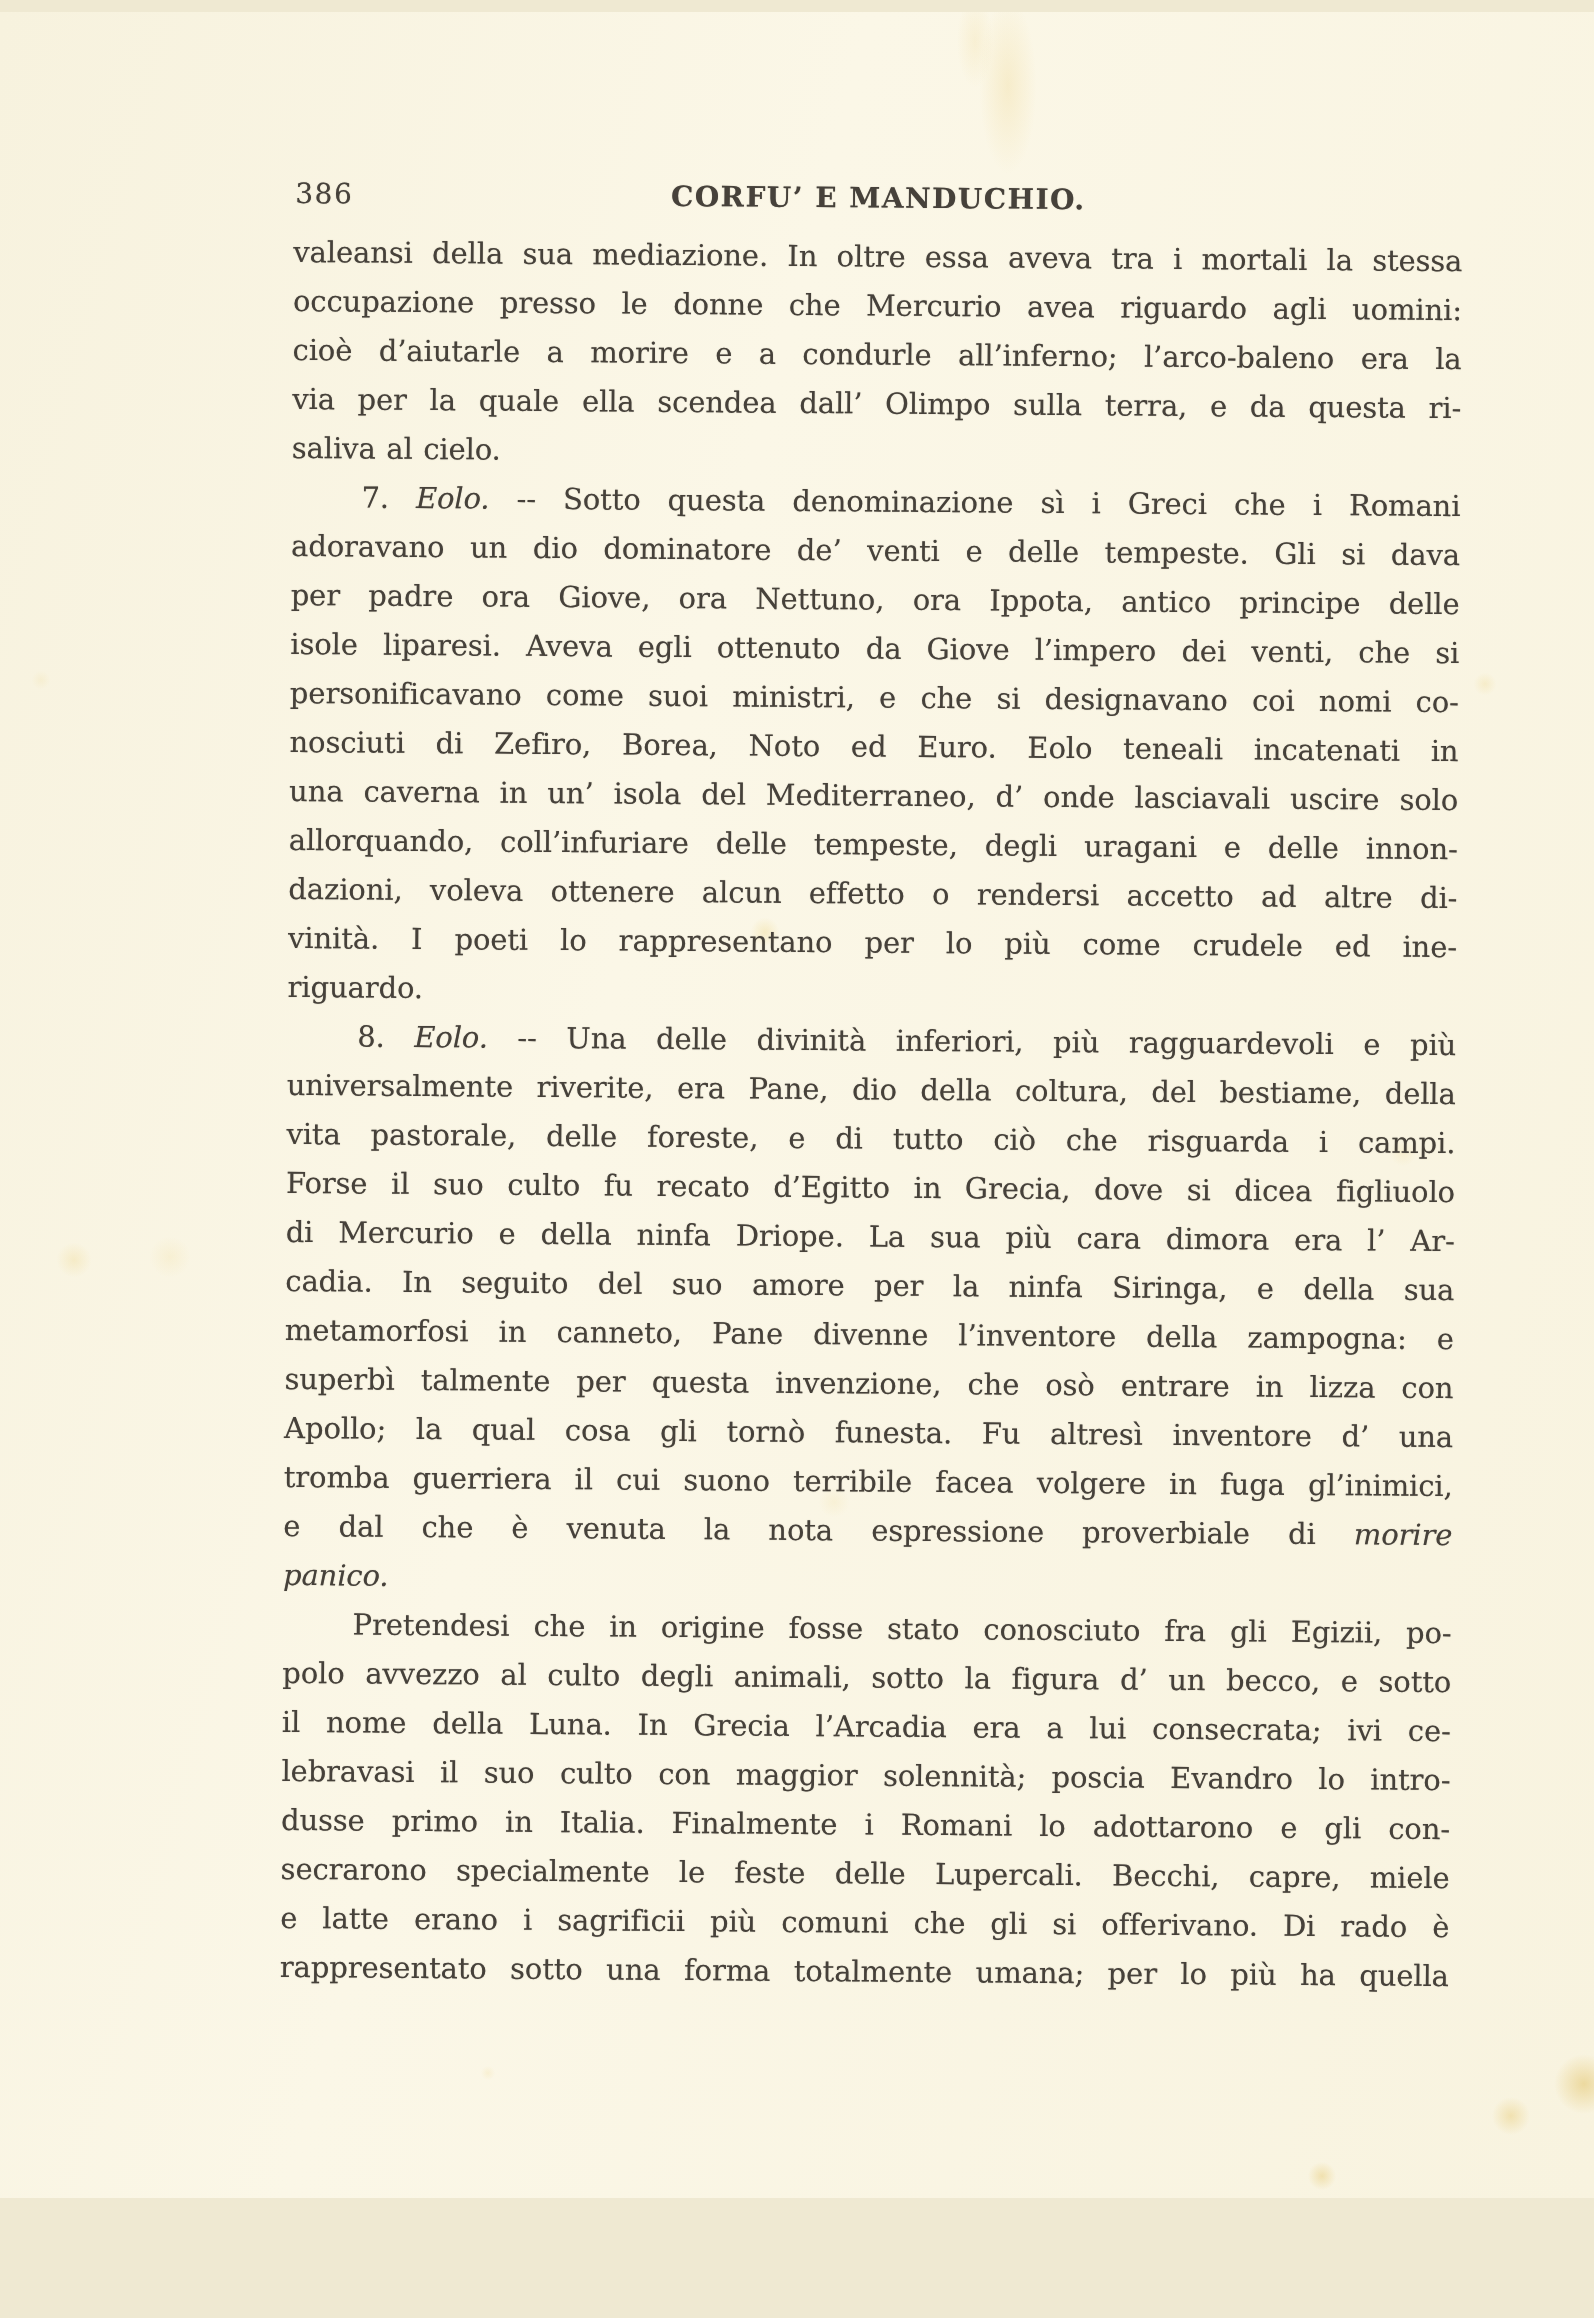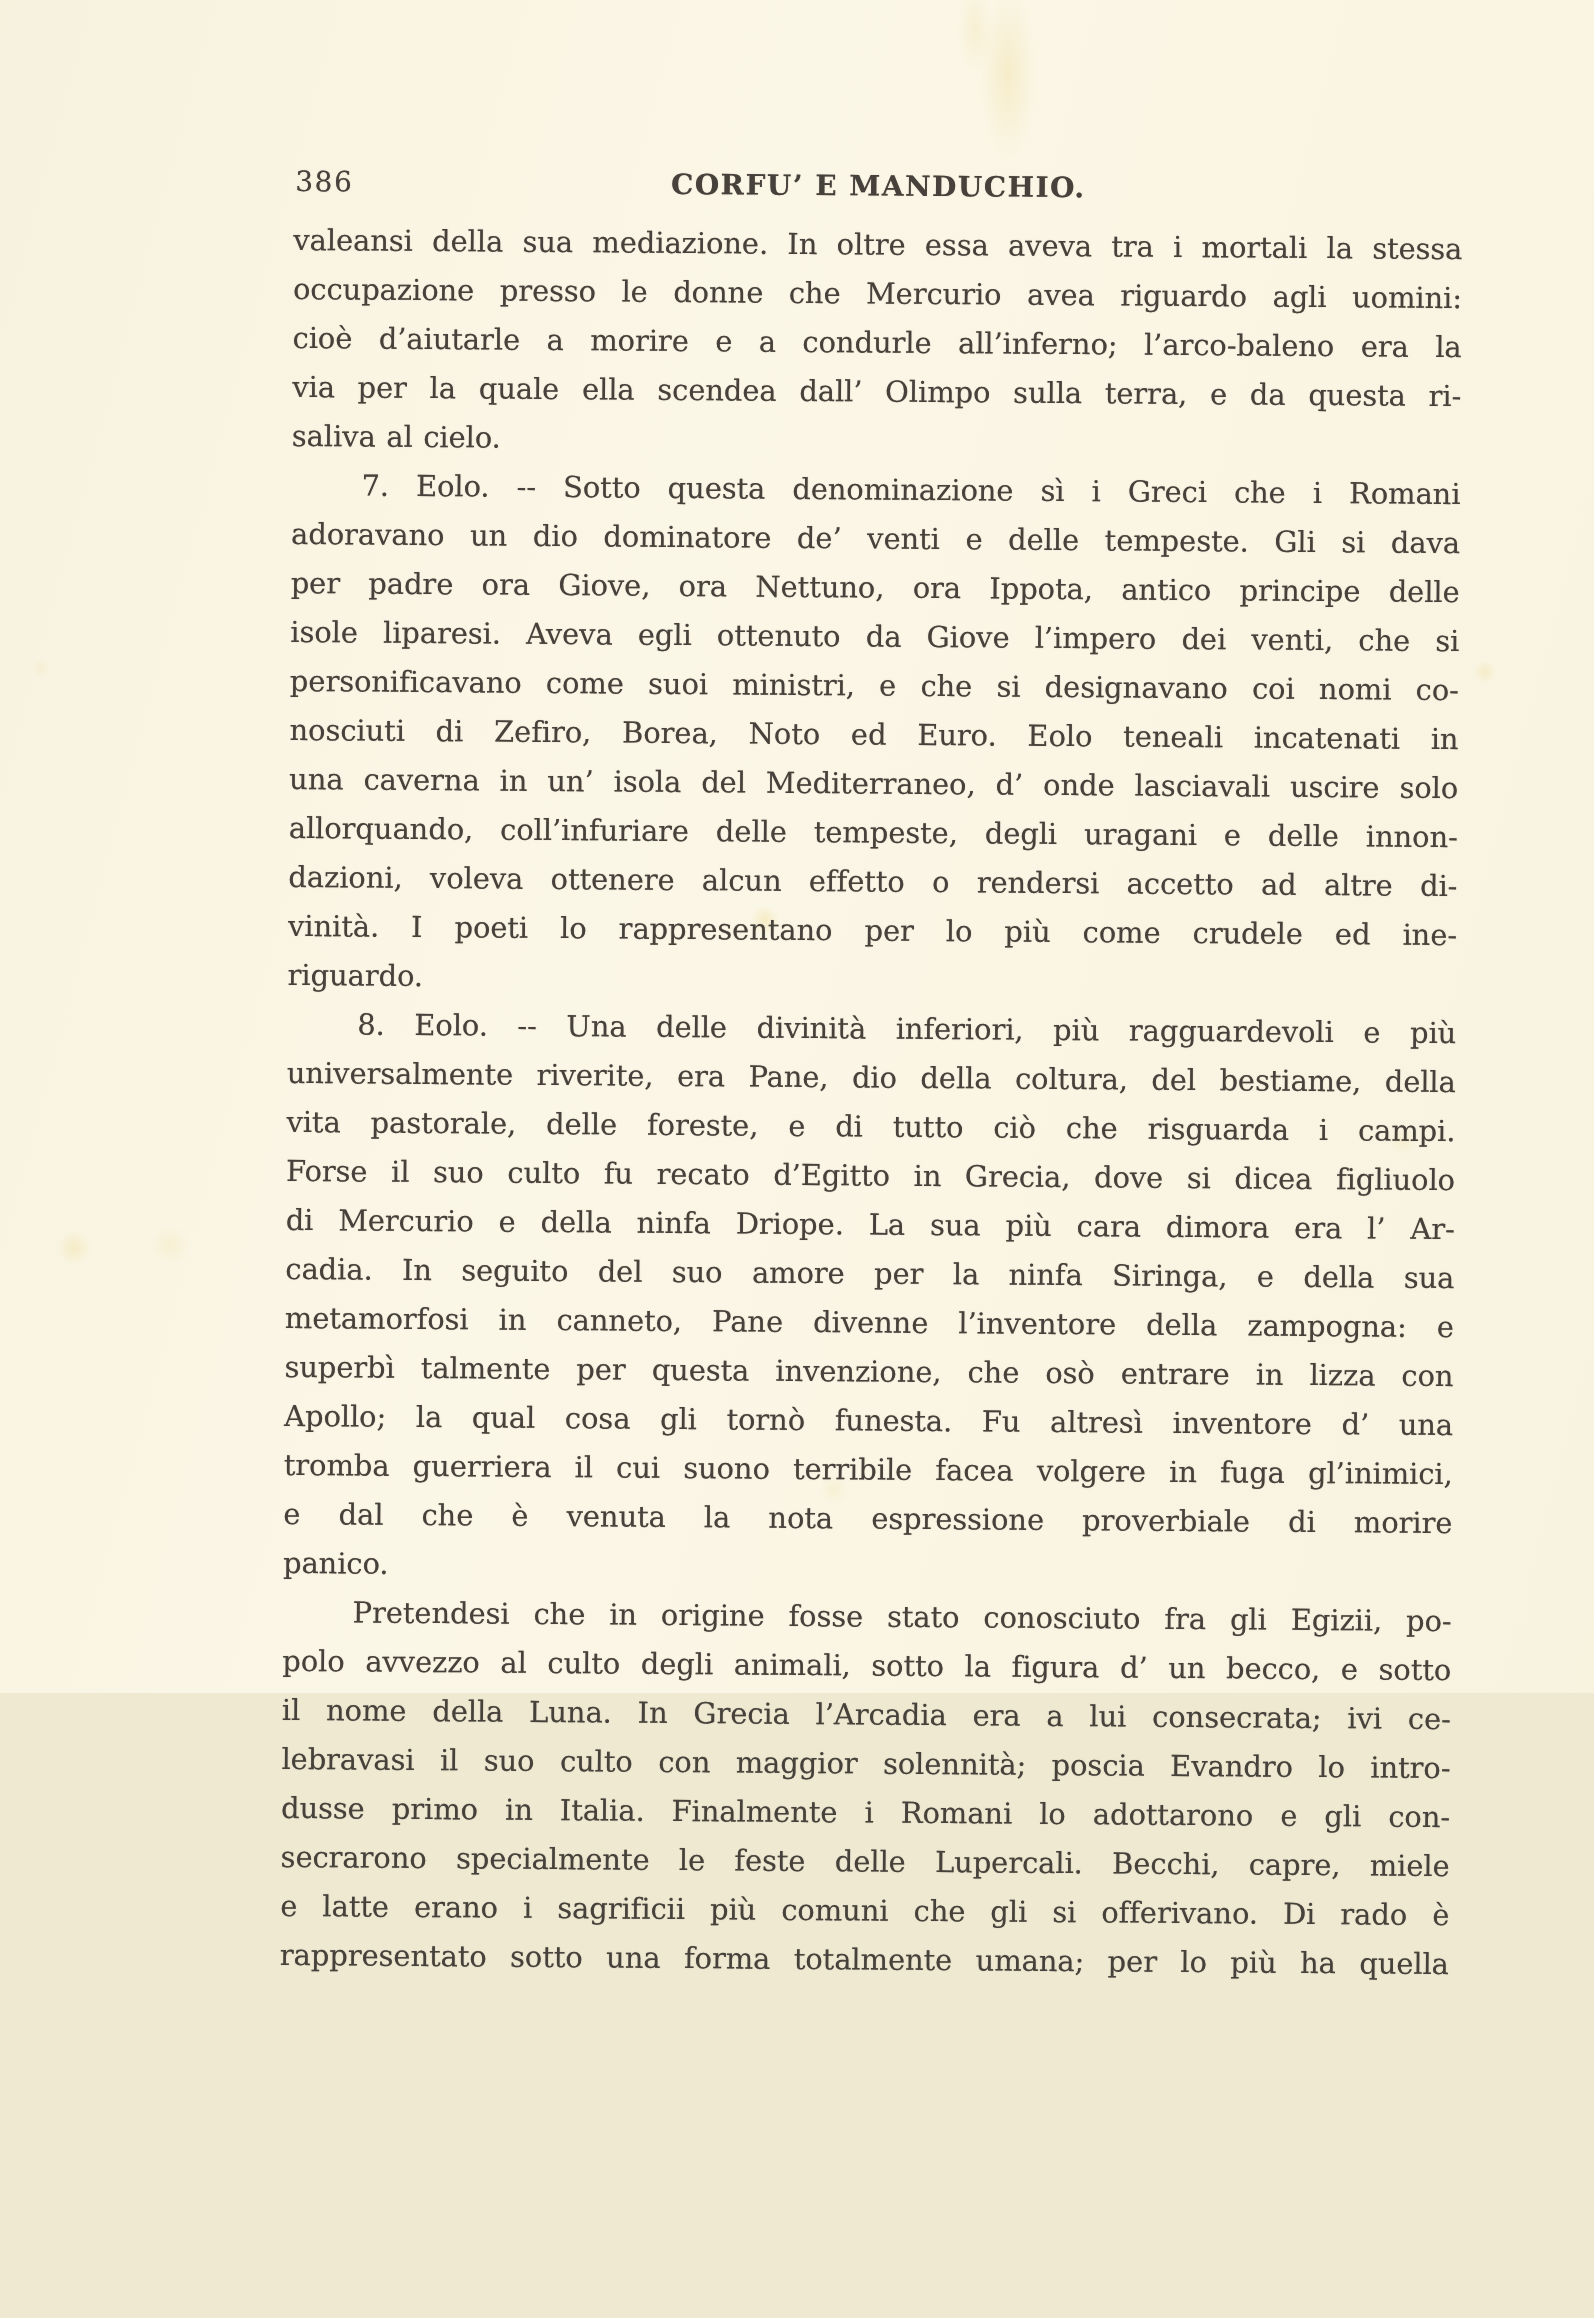--- a/index.html
+++ b/index.html
@@ -6,22 +6,22 @@
     --paper:#f9f4e1;
     --ink:#46413a;
   }
   html,body{
     margin:0;padding:0;
     width:1595px;height:2319px;
     overflow:hidden;
     background:#efe9d2;
   }
   .page{
-    position:absolute;left:0;top:0;
-    width:1595px;height:1693px;
+    position:absolute;left:0;top:12px;
+    width:1595px;height:2186px;
     background:
       
       radial-gradient(ellipse 41px 126px at 1008px 74px, rgba(231,196,95,.20), transparent 70%),
       radial-gradient(ellipse 26px 66px at 975px 29.5px, rgba(231,196,95,.14), transparent 70%),
       radial-gradient(circle 20.7px at 765px 920px, rgba(233,202,100,.26), transparent 70%),
       radial-gradient(circle 16.3px at 1485px 672px, rgba(233,202,100,.20), transparent 70%),
       radial-gradient(circle 19px at 1403px 1141px, rgba(233,202,100,.14), transparent 70%),
       radial-gradient(circle 22px at 834px 1490px, rgba(233,202,100,.12), transparent 70%),
       radial-gradient(circle 25px at 74px 1248px, rgba(233,202,100,.22), transparent 70%),
       radial-gradient(circle 29.5px at 170px 1245px, rgba(233,202,100,.13), transparent 70%),
@@ -69,21 +69,21 @@
     font-size:29px;
     letter-spacing:-0.1px;
     word-spacing:1.5px;
     text-align:justify;
     text-align-last:justify;
     white-space:normal;
     overflow:visible;
   }
   .line.indent{padding-left:70px;}
   .line.end{text-align-last:left;}
-  .it{}
+  .it{font-style:italic;}
 </style>
 </head>
 <body>
 
 <div class="page">
   <div class="content">
     <div class="header">
       <span class="pageno">386</span>
       <span class="running-title">CORFU’ E MANDUCHIO.</span>
     </div>

